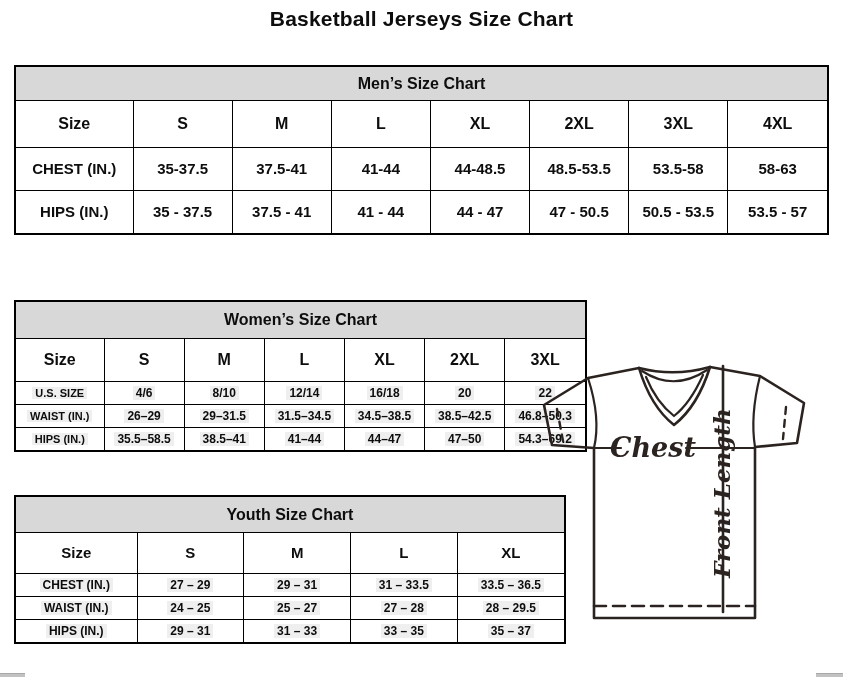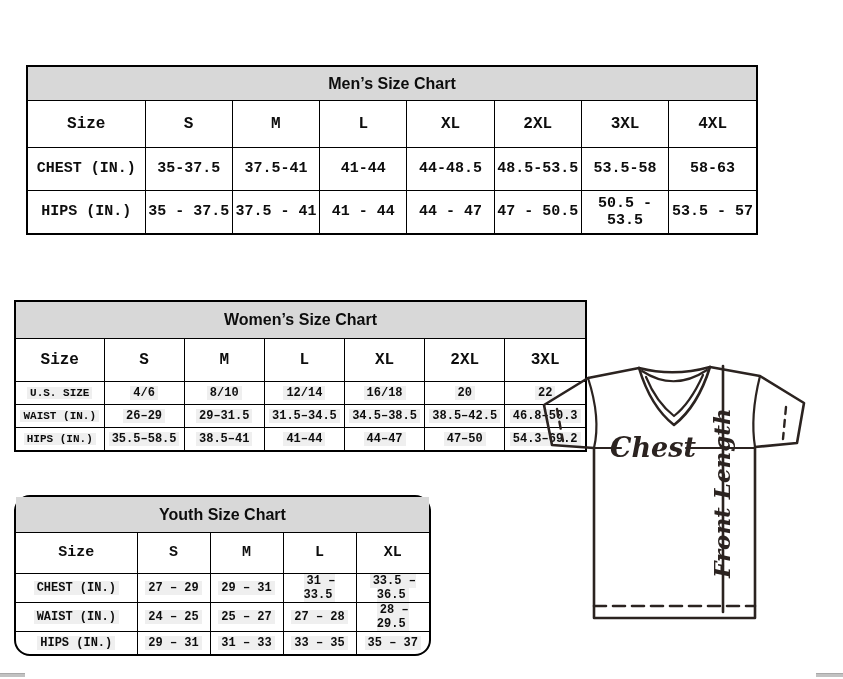--- a/index.html
+++ b/index.html
@@ -11,46 +11,46 @@
   .main-title {
     position:absolute; top:7px; left:0; width:100%;
     text-align:center; font-size:21px; font-weight:bold; letter-spacing:0.2px;
   }
   .chart { position:absolute; border:2px solid #000; background:#fff; }
   .chart-title {
     background:#d8d8d8; border-bottom:1px solid #000;
     text-align:center; font-weight:bold; font-size:16px;
     display:flex; align-items:center; justify-content:center;
   }
-  table.size-table { border-collapse:collapse; table-layout:fixed; width:100%;font-family:Liberation Mono, monospace; }
+  table.size-table { border-collapse:collapse; table-layout:fixed; width:100%; }
   table.size-table td {
     border:1px solid #000; text-align:center; vertical-align:middle;
     font-weight:bold; padding:0 2px; overflow:hidden;
   }
   table.size-table tr:first-child td { border-top:none; }
   table.size-table td:first-child { border-left:none; }
   table.size-table td:last-child { border-right:none; }
   table.size-table tr:last-child td { border-bottom:none; }
 
   
-  #men-chart { left:26px; top:65px; width:732px; }
+  #men-chart { left:14px; top:65px; width:815px; }
   #men-chart .chart-title { height:34px; }
   #men-chart .header-row td { height:46px; font-size:16px; }
   #men-chart .data-row td { height:43px; font-size:15px; }
 
   
   #women-chart { left:14px; top:300px; width:573px; }
   #women-chart .chart-title { height:37px; }
   #women-chart .header-row td { height:42px; font-size:16px; }
   #women-chart .data-row td { height:23px; font-size:12px; }
   #women-chart .data-row td:first-child { font-size:11px;margin-left:19px; }
   #women-chart .data-row .txt { background:#efefef; padding:0 3px; }
 
   
-  #youth-chart { left:14px; top:495px; width:417px;border-radius:16px; }
+  #youth-chart { left:14px; top:495px; width:552px; }
   #youth-chart .chart-title { height:36px; }
   #youth-chart .header-row td { height:40px; font-size:15px; }
   #youth-chart .data-row td { height:23px; font-size:12px; }
   #youth-chart .data-row .txt { background:#efefef; padding:0 3px; }
 
   
   #jersey { position:absolute; left:536px; top:359px; width:282px; height:270px; }
   #jersey svg { width:100%; height:100%; }
   .diagram-text {
     font-family:"DejaVu Serif", serif; font-style:italic; font-weight:bold;
@@ -60,20 +60,21 @@
   
   .scroll-fragment { position:absolute; height:4px; background:#c2c2c2; border-top:1px solid #a9a9a9; }
   #scroll-fragment-left  { left:0;   top:673px; width:25px; }
   #scroll-fragment-right { left:816px; top:673px; width:27px; }
 </style>
 </head>
 <body>
 
 <div id="page">
 
+  <div class="main-title">Basketball Jerseys Size Chart</div>
 
   <div class="chart" id="men-chart">
     <div class="chart-title">Men’s Size Chart</div>
     <table class="size-table">
         <colgroup>
           <col style="width: 117px;">
           <col>
           <col>
           <col>
           <col>

